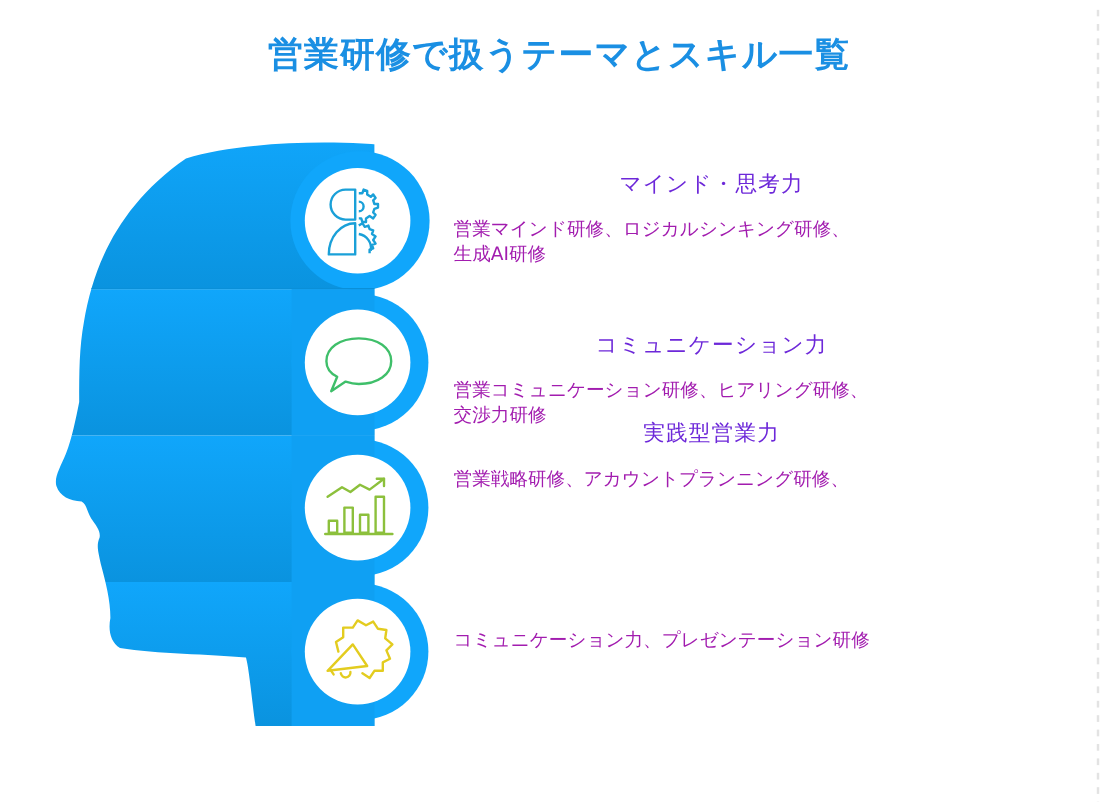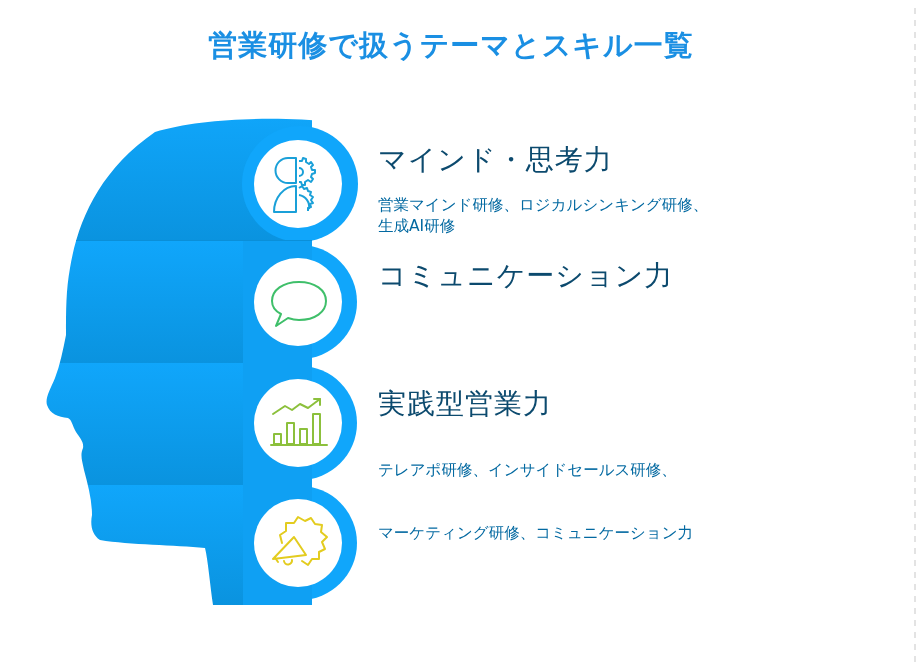--- a/index.html
+++ b/index.html
@@ -1,35 +1,35 @@
 <!DOCTYPE html>
 <html><head>
 <meta charset="utf-8">
 <style>
   html, body { margin:0; padding:0; }
   body {
     width:918px; height:672px; background:#ffffff; position:relative; overflow:hidden;
     font-family: "DejaVu Sans", "Liberation Sans", sans-serif;
   }
   .title {
-    position:absolute; left:1px; width:900px; top:26px; text-align:center;
+    position:absolute; left:16px; width:900px; top:26px; text-align:center;
     font-size:29px; font-weight:bold; color:#1a8fe3; letter-spacing:1px;
   }
   .head-svg { position:absolute; left:0; top:0; }
   .edge-dots {
     position:absolute; left:914px; top:8px; width:2px; height:660px;
     background-image: linear-gradient(#e3e3e3 50%, transparent 50%);
     background-size: 2px 12px;
   }
   .section { position:absolute; left:378px; width:430px; }
   .section h2 {
-    margin:0; font-size:28px; font-weight:normal; color:#0c4a6e; letter-spacing:1px;
+    margin:0; font-size:18px; font-weight:normal; color:#6d28d9; letter-spacing:1px;text-align:center;
   }
   .section p {
-    margin:0; font-size:15.5px; line-height:21px; color:#0369a1;
+    margin:0; font-size:15.5px; line-height:21px; color:#a21caf;
   }
 </style>
 </head>
 <body>
 
 <div class="title">営業研修で扱うテーマとスキル一覧</div>
 
 <svg class="head-svg" width="918" height="672" viewBox="0 0 918 672">
   <defs>
     <clipPath id="headClip">
@@ -119,29 +119,33 @@
 <div class="edge-dots"></div>
 
 <div class="section" style="top:141px">
   <h2>マインド・思考力</h2>
   <p style="margin-top:16px">
     <span>営業マインド研修、ロジカルシンキング研修、</span><br>
     <span>生成AI研修</span>
   </p>
 </div>
 
-<div class="section" style="top:257px">
+<div class="section" style="top:275px">
   <h2>コミュニケーション力</h2>
+  <p style="margin-top:16px">
+    <span>営業コミュニケーション研修、ヒアリング研修、</span><br>
+    <span>交渉力研修</span>
+  </p>
 </div>
 
-<div class="section" style="top:385px">
+<div class="section" style="top:349px">
   <h2>実践型営業力</h2>
   <p style="margin-top:16px">
+    <span>営業戦略研修、アカウントプランニング研修、</span><br>
     <br>
-    <span>テレアポ研修、インサイドセールス研修、</span><br>
   </p>
 </div>
 
 <div class="section" style="top:507px">
   <p style="margin-top:16px">
-    <span>マーケティング研修、コミュニケーション力</span>
+    <span>コミュニケーション力、プレゼンテーション研修</span>
   </p>
 </div>
 
 </body></html>

